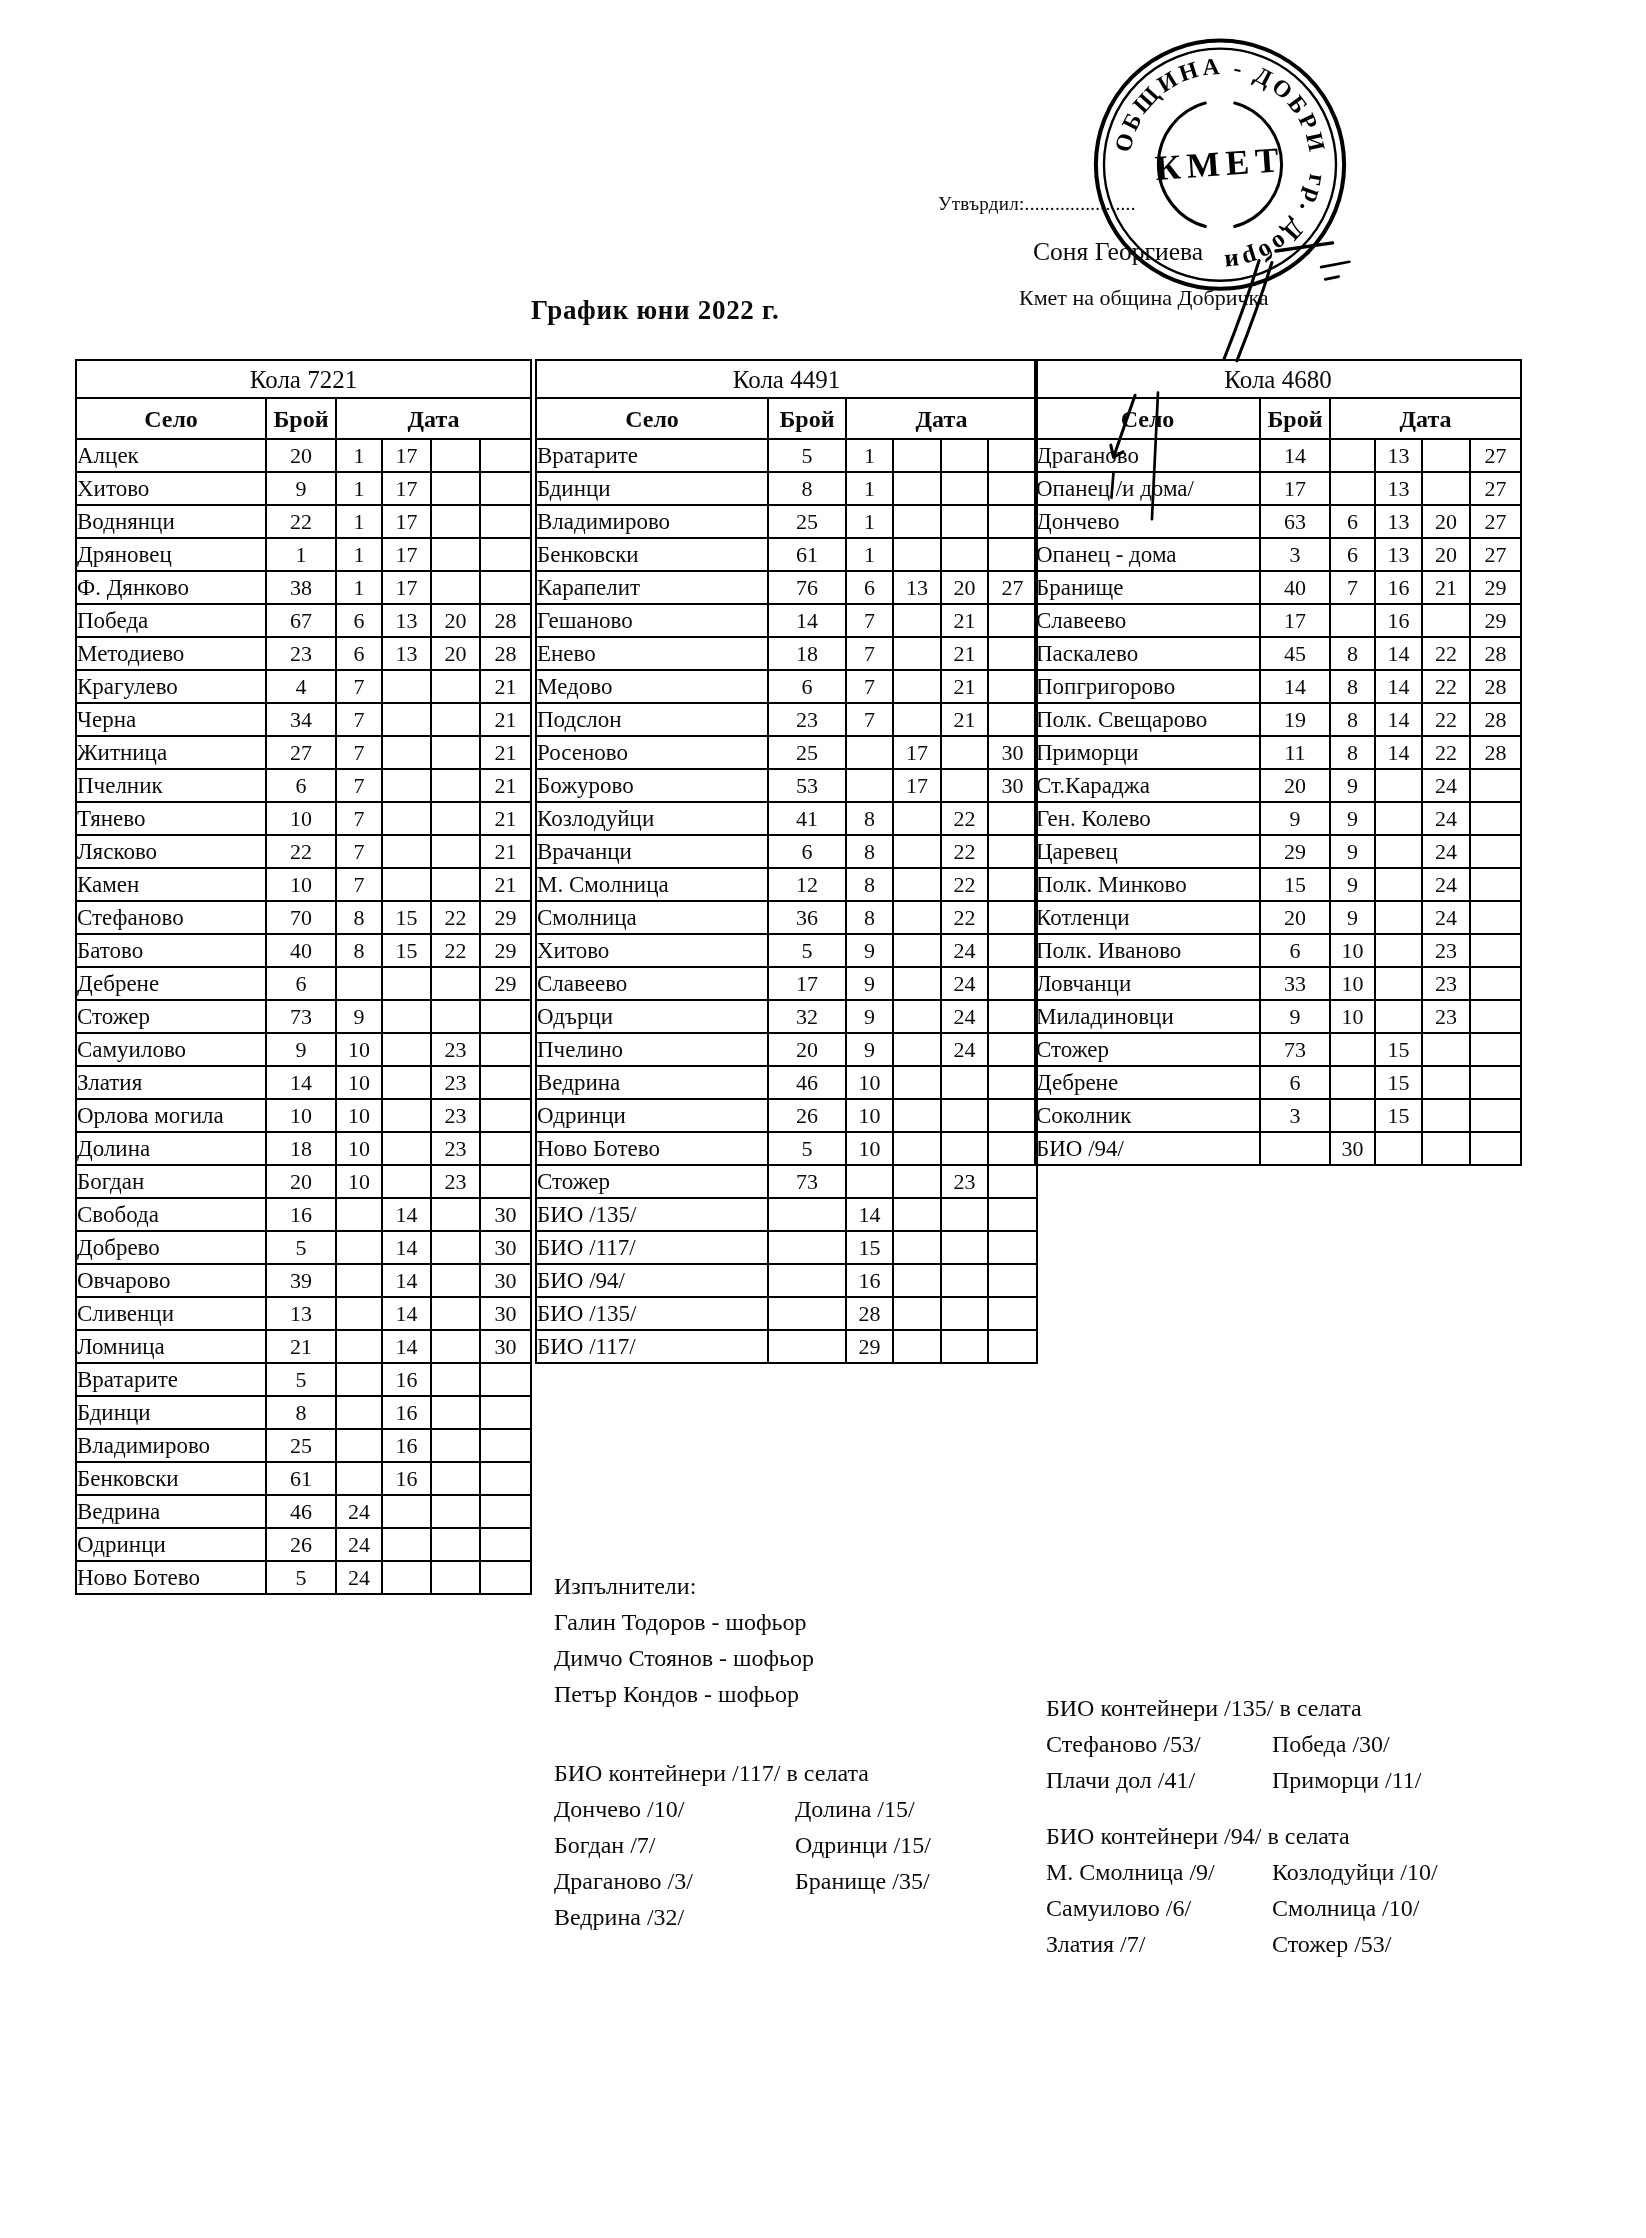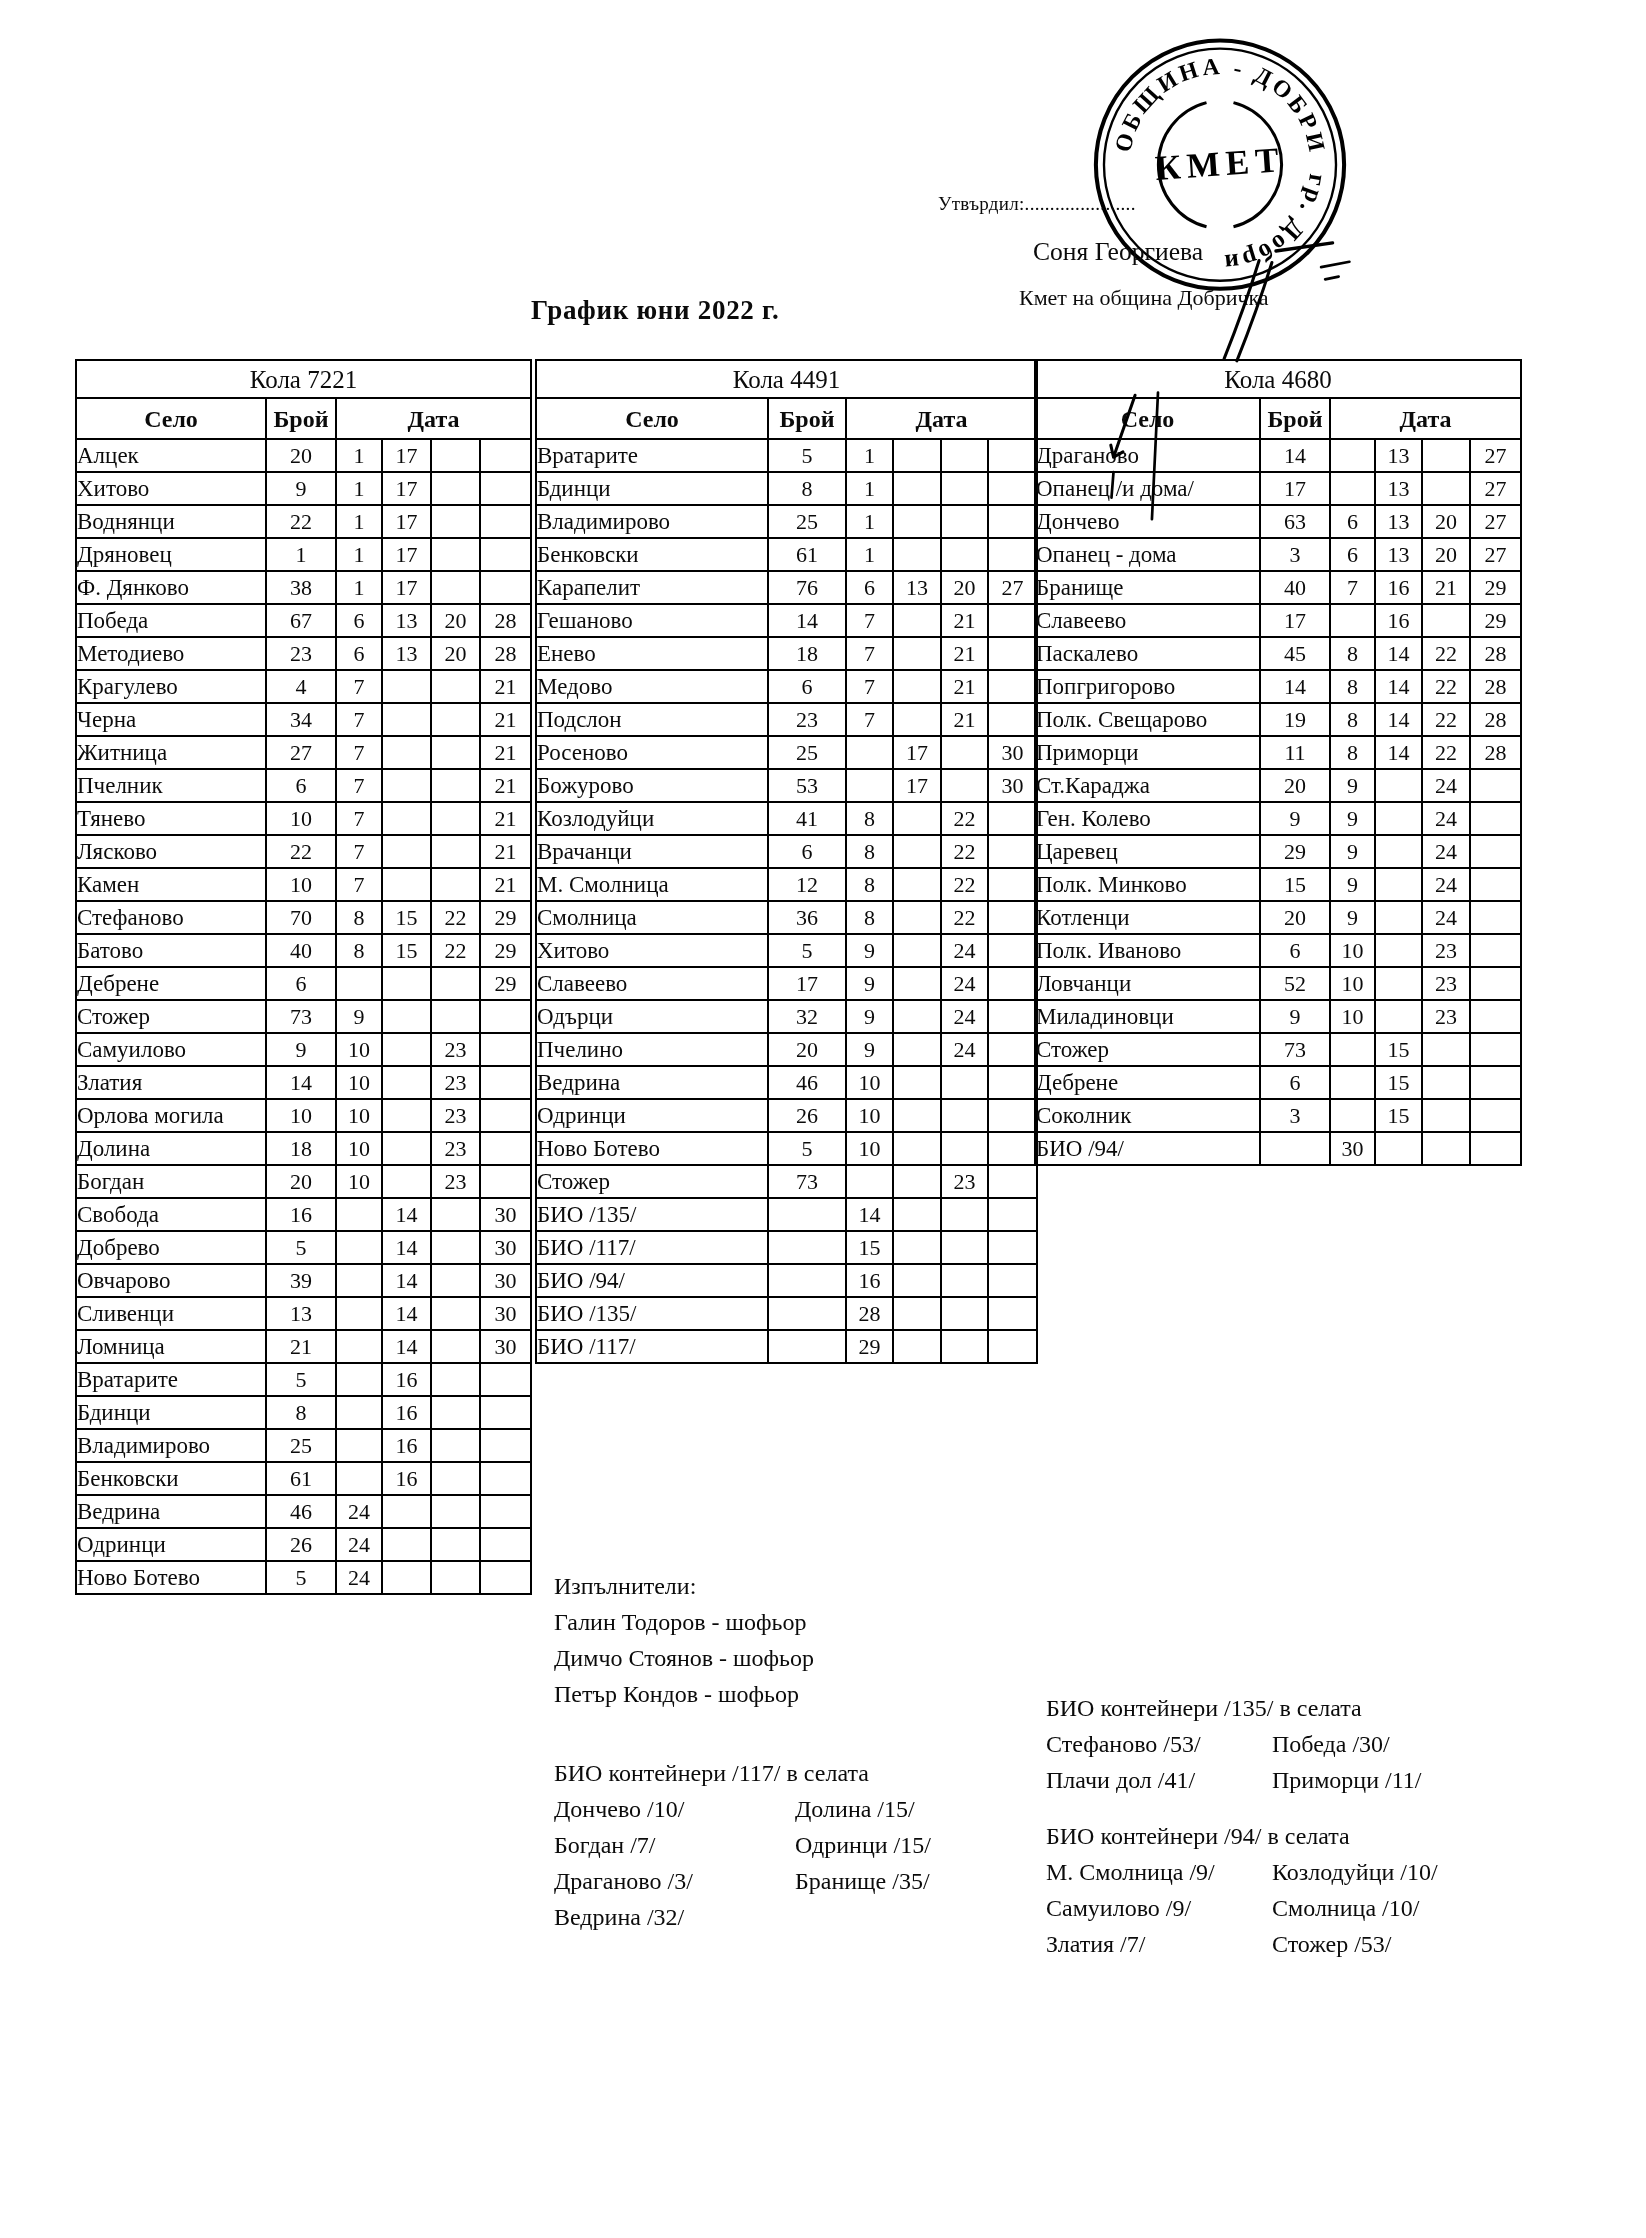--- a/index.html
+++ b/index.html
@@ -773,21 +773,21 @@
       <tr>
         <td class="c-village">Полк. Иваново</td>
         <td class="c-count">6</td>
         <td class="c-date">10</td>
         <td class="c-date"></td>
         <td class="c-date">23</td>
         <td class="c-date"></td>
       </tr>
       <tr>
         <td class="c-village">Ловчанци</td>
-        <td class="c-count">52</td>
+        <td class="c-count">33</td>
         <td class="c-date">10</td>
         <td class="c-date"></td>
         <td class="c-date">23</td>
         <td class="c-date"></td>
       </tr>
       <tr>
         <td class="c-village">Миладиновци</td>
         <td class="c-count">9</td>
         <td class="c-date">10</td>
         <td class="c-date"></td>
@@ -873,21 +873,21 @@
 </div>
 
 <div id="bio-94" class="abs txtblock">
   <div>БИО контейнери /94/ в селата</div>
   <div class="bio-rows">
       <div class="bio-row">
         <span>М. Смолница /9/</span>
         <span>Козлодуйци /10/</span>
       </div>
       <div class="bio-row">
-        <span>Самуилово /9/</span>
+        <span>Самуилово /6/</span>
         <span>Смолница /10/</span>
       </div>
       <div class="bio-row">
         <span>Златия /7/</span>
         <span>Стожер /53/</span>
       </div>
     </div>
 </div>
 
 <svg id="ink-svg" class="abs" width="1646" height="2239" viewBox="0 0 2442 3321">

